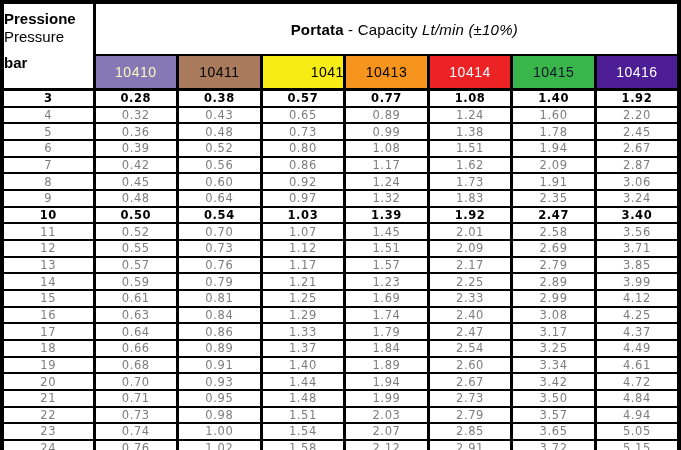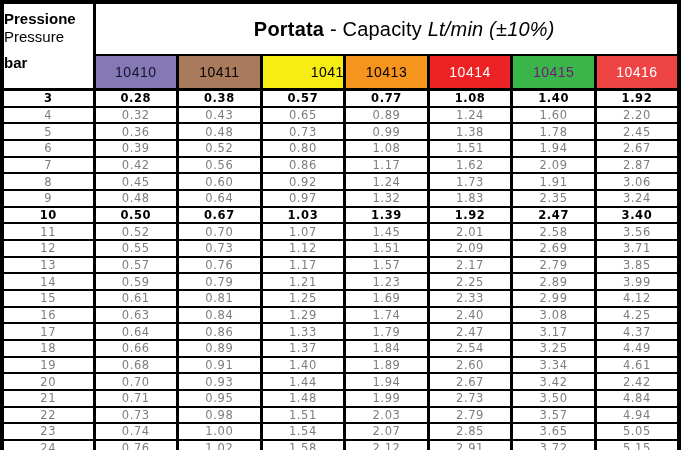--- a/index.html
+++ b/index.html
@@ -23,21 +23,21 @@
   }
   .corner-inner{
     height:100%;display:flex;flex-direction:column;align-items:flex-start;
     padding:6px 0 16px 0;box-sizing:border-box;min-height:56px;
   }
   .corner-l1{font-weight:bold;}
   .corner-l2{font-weight:normal;}
   .corner-l3{font-weight:bold;margin-top:auto;padding-top:8px;}
   
   th.title{
-    font-size:20px;font-weight:normal;color:#000;height:34px;
+    font-size:15px;font-weight:normal;color:#000;height:34px;
     border-bottom-width:2px;letter-spacing:0.2px;padding-left:36px;
   }
   th.title .b{font-weight:bold;}
   th.title .i{font-style:italic;}
   
   tr.model-row{height:24px;}
   th.model-th{
     font-size:14px;font-weight:normal;letter-spacing:0.5px;
     border-top-width:2px;border-bottom-width:3px;
   }
@@ -66,27 +66,27 @@
             <span class="corner-l1">Pressione</span>
             <span class="corner-l2">Pressure</span>
             <span class="corner-l3">bar</span>
           </div>
         </th>
         <th colspan="7" class="title">
           <span class="b">Portata</span><span> - Capacity </span><span class="i">Lt/min (±10%)</span>
         </th>
       </tr>
       <tr class="model-row" id="model-header-row">
-          <th class="model-th" style="background: rgb(134, 120, 180); color: #0f172a;">10410</th>
+          <th class="model-th" style="background: rgb(134, 120, 180); color: #fef9c3;">10410</th>
           <th class="model-th" style="background: rgb(170, 122, 93); color: #000000;">10411</th>
           <th class="model-th" style="background: rgb(247, 236, 19); color: rgb(0, 0, 0); padding-left: 48px;">10412</th>
           <th class="model-th" style="background: rgb(247, 148, 30); color: rgb(0, 0, 0);">10413</th>
           <th class="model-th" style="background: rgb(237, 34, 36); color: rgb(255, 255, 255); margin-top: 8px;">10414</th>
-          <th class="model-th" style="background: rgb(58, 181, 74); color: #701a75;">10415</th>
-          <th class="model-th" style="background: #ef4444; color: rgb(255, 255, 255);">10416</th>
+          <th class="model-th" style="background: rgb(58, 181, 74); color: #0f172a;">10415</th>
+          <th class="model-th" style="background: #4c1d95; color: rgb(255, 255, 255);">10416</th>
         </tr>
     </thead>
     <tbody id="table-body">
         <tr class="bold">
           <td class="bar-cell">3</td>
           <td>0.28</td>
           <td>0.38</td>
           <td>0.57</td>
           <td>0.77</td>
           <td>1.08</td>
@@ -149,21 +149,21 @@
           <td>0.64</td>
           <td>0.97</td>
           <td>1.32</td>
           <td>1.83</td>
           <td>2.35</td>
           <td>3.24</td>
         </tr>
         <tr class="bold">
           <td class="bar-cell">10</td>
           <td>0.50</td>
-          <td>0.67</td>
+          <td>0.54</td>
           <td>1.03</td>
           <td>1.39</td>
           <td>1.92</td>
           <td>2.47</td>
           <td>3.40</td>
         </tr>
         <tr>
           <td class="bar-cell">11</td>
           <td>0.52</td>
           <td>0.70</td>
@@ -254,21 +254,21 @@
           <td>4.61</td>
         </tr>
         <tr>
           <td class="bar-cell">20</td>
           <td>0.70</td>
           <td>0.93</td>
           <td>1.44</td>
           <td>1.94</td>
           <td>2.67</td>
           <td>3.42</td>
-          <td>2.42</td>
+          <td>4.72</td>
         </tr>
         <tr>
           <td class="bar-cell">21</td>
           <td>0.71</td>
           <td>0.95</td>
           <td>1.48</td>
           <td>1.99</td>
           <td>2.73</td>
           <td>3.50</td>
           <td>4.84</td>

